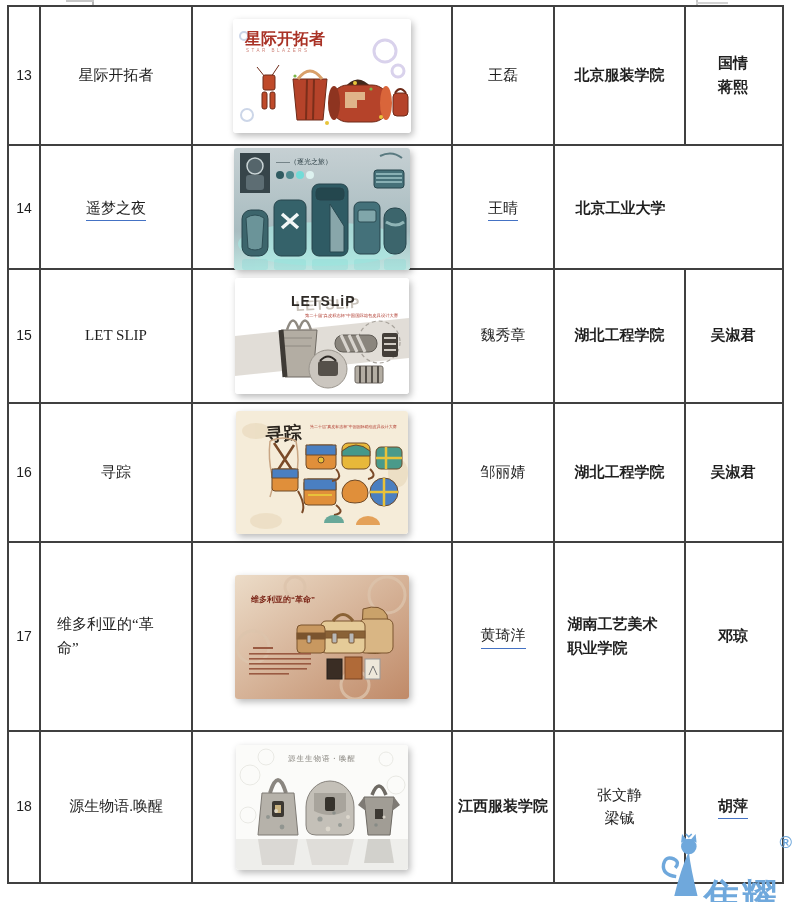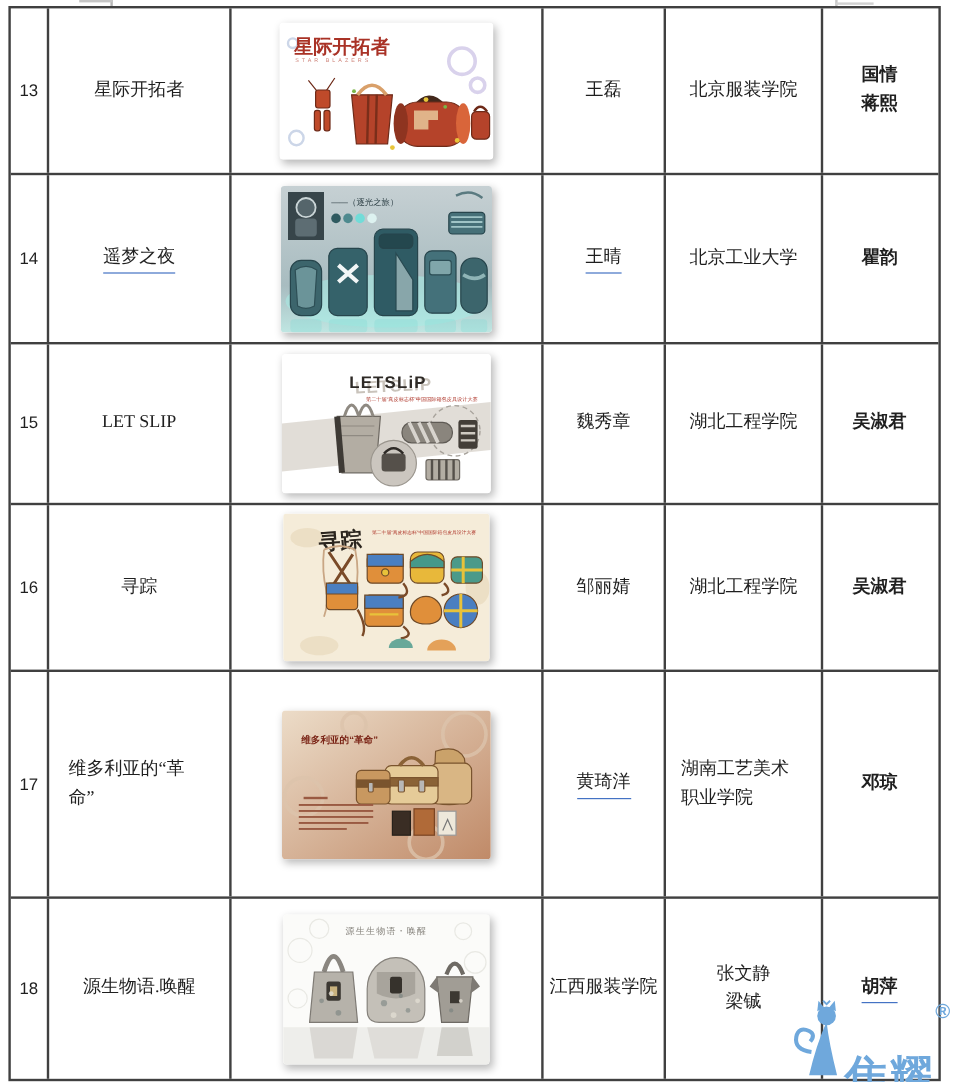--- a/index.html
+++ b/index.html
@@ -18,21 +18,21 @@
   }
   .row:last-child{border-bottom:none;}
   .cell{
     border-right:2px solid #404040;box-sizing:border-box;
     display:flex;flex-direction:column;align-items:center;justify-content:center;
     text-align:left;font-size:15px;line-height:1.55;padding:2px 4px;
   }
   .cell:last-child{border-right:none;font-weight:bold;}
   .c-no{font-size:14px;font-family:"Liberation Sans","DejaVu Sans",sans-serif;}
   .c-title span{display:inline-block;max-width:118px;}
-  .c-school span{display:inline-block;max-width:104px;}
+  .c-school span{display:inline-block;max-width:104px;font-weight:bold;}
   .ulink{
     border-bottom:1.5px solid #4472c4;padding-bottom:0px;cursor:pointer;
   }
   .img-card{
     box-shadow:2px 3px 7px rgba(0,0,0,.28);border-radius:3px;background:#fff;display:block;
   }
   
   .notch{position:absolute;background:#b5b5b5;}
   .watermark{
     position:absolute;right:8px;bottom:4px;display:flex;align-items:flex-end;
@@ -114,21 +114,21 @@
       </div>
     <div class="cell c-school">
         <span>北京服装学院</span>
       </div>
     <div class="cell c-advisor">
       <span>国情</span>
       <span>蒋熙</span>
     </div>
   </div>
 
-  <div class="row" style="height:141px;">
+  <div class="row" style="height:124px;">
     <div class="cell c-no">14</div>
     <div class="cell c-title">
         <span class="ulink">遥梦之夜</span>
       </div>
     <div class="cell c-img">
       <svg class="img-card" width="176" height="122" viewBox="0 0 176 122">
         <defs>
           <linearGradient id="g14" x1="0" y1="0" x2="0" y2="1">
             <stop offset="0" stop-color="#c6d0d3"></stop>
               <stop offset=".68" stop-color="#a8bcc0"></stop>
@@ -174,23 +174,20 @@
             <rect x="120" y="111" width="26" height="11" rx="3"></rect>
           <rect x="150" y="111" width="22" height="11" rx="3"></rect>
         </g>
       </svg>
     </div>
     <div class="cell c-author">
         <span class="ulink">王晴</span>
       </div>
     <div class="cell c-school">
         <span>北京工业大学</span>
-      </div>
-    <div class="cell c-advisor">
-        <span>瞿韵</span>
       </div>
   </div>
 
   <div class="row" style="height:134px;">
     <div class="cell c-no">15</div>
     <div class="cell c-title">
         <span>LET SLIP</span>
       </div>
     <div class="cell c-img">
       <svg class="img-card" width="174" height="116" viewBox="0 0 174 116">

